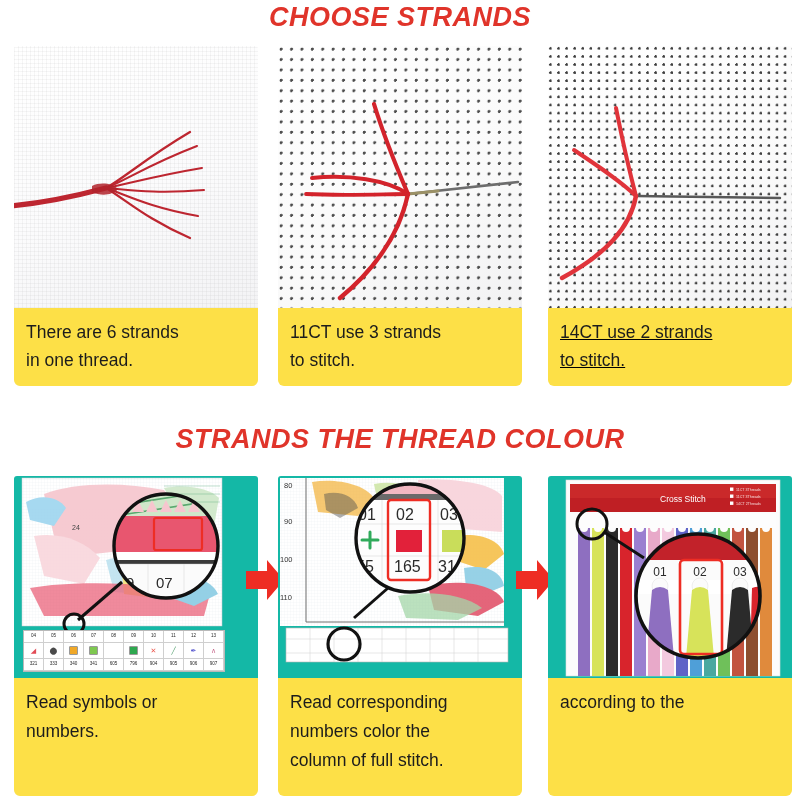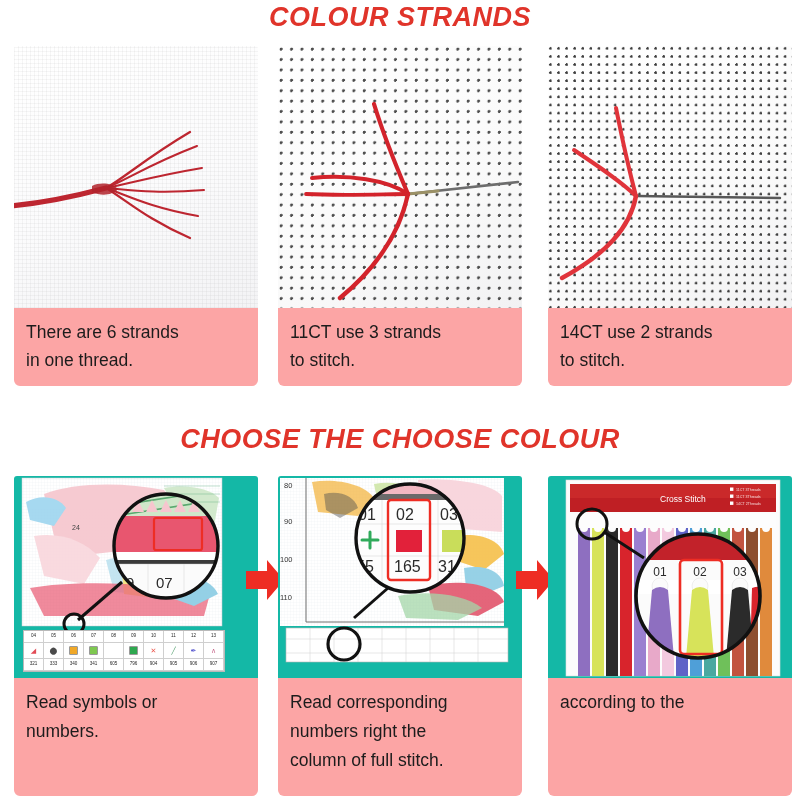--- a/index.html
+++ b/index.html
@@ -17,31 +17,31 @@
     font-weight:bold;font-style:italic;letter-spacing:.5px;
     color:#e0342a;
   }
   #title-1{top:2px;font-size:27px;}
   #title-2{top:424px;font-size:27px;}
 
   
   .panel{position:absolute;border-radius:3px;overflow:hidden;background:#fff;}
   .panel .photo{position:relative;width:100%;overflow:hidden;background:#fff;}
   .caption{
-    background:#fca5a5;color:#1c1c1c;
+    background:#fde047;color:#1c1c1c;
     font-size:17.5px;line-height:28px;
     padding:10px 12px 12px 12px;
     border-radius:0 0 6px 6px;
   }
 
   
   .top-panel{top:46px;width:244px;height:348px;}
   #panel-strands-6{left:14px;}
   #panel-11ct{left:278px;}
-  #panel-14ct{left:548px;}
+  #panel-14ct{left:548px;text-decoration:underline;}
   .top-panel .photo{height:262px;}
 
   
   .cloth-plain{
     position:absolute;inset:0;
     background:
       repeating-linear-gradient(0deg, rgba(0,0,0,.035) 0 1px, transparent 1px 4px),
       repeating-linear-gradient(90deg, rgba(0,0,0,.035) 0 1px, transparent 1px 4px),
       linear-gradient(160deg,#ffffff 0%,#fbfbfc 55%,#f3f3f5 100%);
   }
@@ -88,21 +88,21 @@
     display:flex;align-items:center;justify-content:center;
     overflow:hidden;text-align:center;
   }
   .sw{width:7px;height:7px;border-radius:1px;display:block;}
 </style>
 </head>
 <body>
 
 <div class="page">
 
-  <div class="section-title" id="title-1">COLOUR STRANDS</div>
+  <div class="section-title" id="title-1">CHOOSE STRANDS</div>
 
   <div class="panel top-panel" id="panel-strands-6">
     <div class="photo">
       <div class="cloth-plain"></div>
       <svg viewBox="0 0 244 262" preserveAspectRatio="none">
         <g fill="none" stroke="#bd2630" stroke-linecap="round">
           <path d="M-4,160 C30,157 62,150 92,142" stroke-width="5.4"></path>
           <path d="M92,142 C110,132 132,112 176,86" stroke-width="2.3"></path>
           <path d="M92,142 C112,134 136,118 183,100" stroke-width="2.1"></path>
           <path d="M92,142 C114,138 140,130 188,122" stroke-width="2.0"></path>
@@ -152,21 +152,21 @@
           <path d="M88,150 C82,182 58,208 14,232" stroke-width="4.4"></path>
         </g>
       </svg>
     </div>
     <div class="caption">
       <div>14CT use 2 strands</div>
       <div>to stitch.</div>
     </div>
   </div>
 
-  <div class="section-title" id="title-2">CHOOSE THE CHOOSE COLOUR</div>
+  <div class="section-title" id="title-2">STRANDS THE THREAD COLOUR</div>
 
   <div class="panel bot-panel" id="panel-read">
     <div class="photo">
       <svg viewBox="0 0 244 202" preserveAspectRatio="none">
         <defs>
           <pattern id="grid4" width="3" height="3" patternUnits="userSpaceOnUse">
             <rect width="3" height="3" fill="#ffffff"></rect>
             <path d="M0 0 H3 M0 0 V3" stroke="#dfe3ea" stroke-width=".3"></path>
           </pattern>
         </defs>
@@ -347,21 +347,21 @@
             <text x="160" y="96" font-size="16" fill="#2b2b2b" font-family="Liberation Sans, sans-serif">310</text>
             <rect x="110" y="24" width="42" height="80" fill="none" stroke="#ee2d24" stroke-width="2.4" rx="3"></rect>
           </g>
           <circle cx="132" cy="62" r="54" fill="none" stroke="#111" stroke-width="3.4"></circle>
         </g>
       </svg>
 
     </div>
     <div class="caption">
       <div>Read corresponding</div>
-      <div>numbers right the</div>
+      <div>numbers color the</div>
       <div>column of full stitch.</div>
     </div>
   </div>
 
   <div class="arrow" id="arrow-2">
     <svg viewBox="0 0 38 44" width="38" height="44">
       <path d="M0,13 H21 V2 L38,22 L21,42 V31 H0 Z" fill="#ee2d24"></path>
     </svg>
   </div>
 

